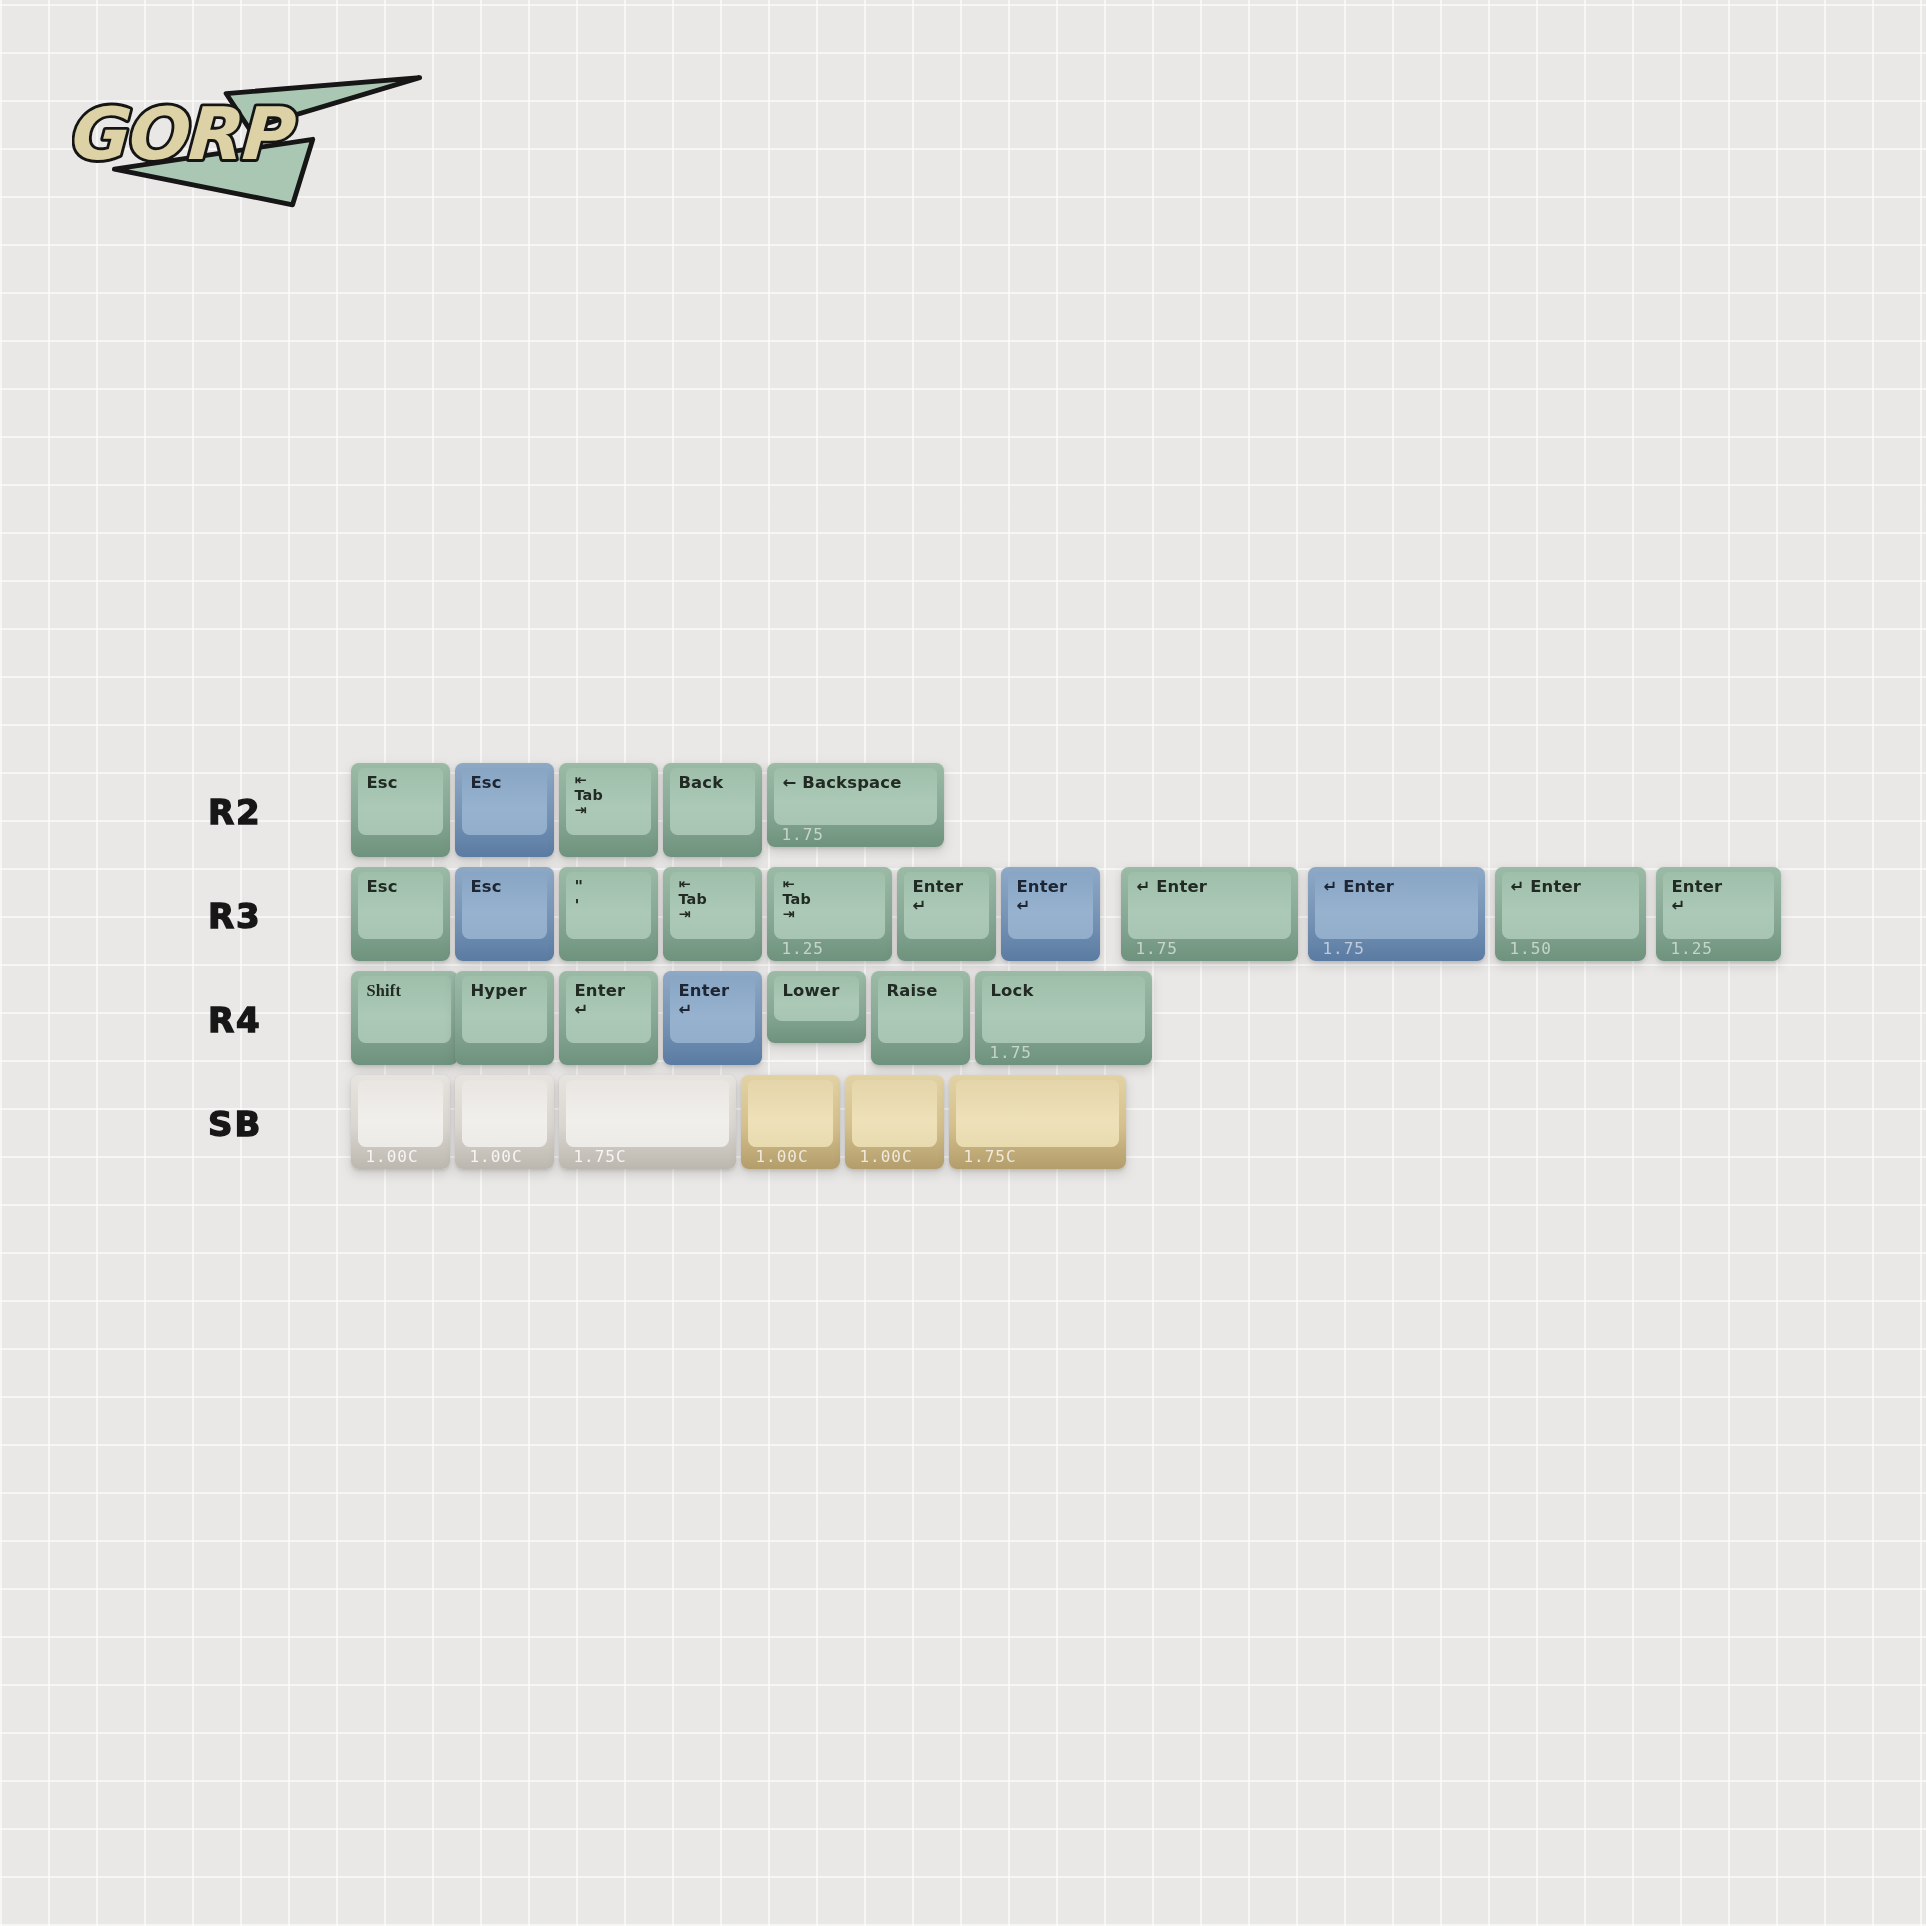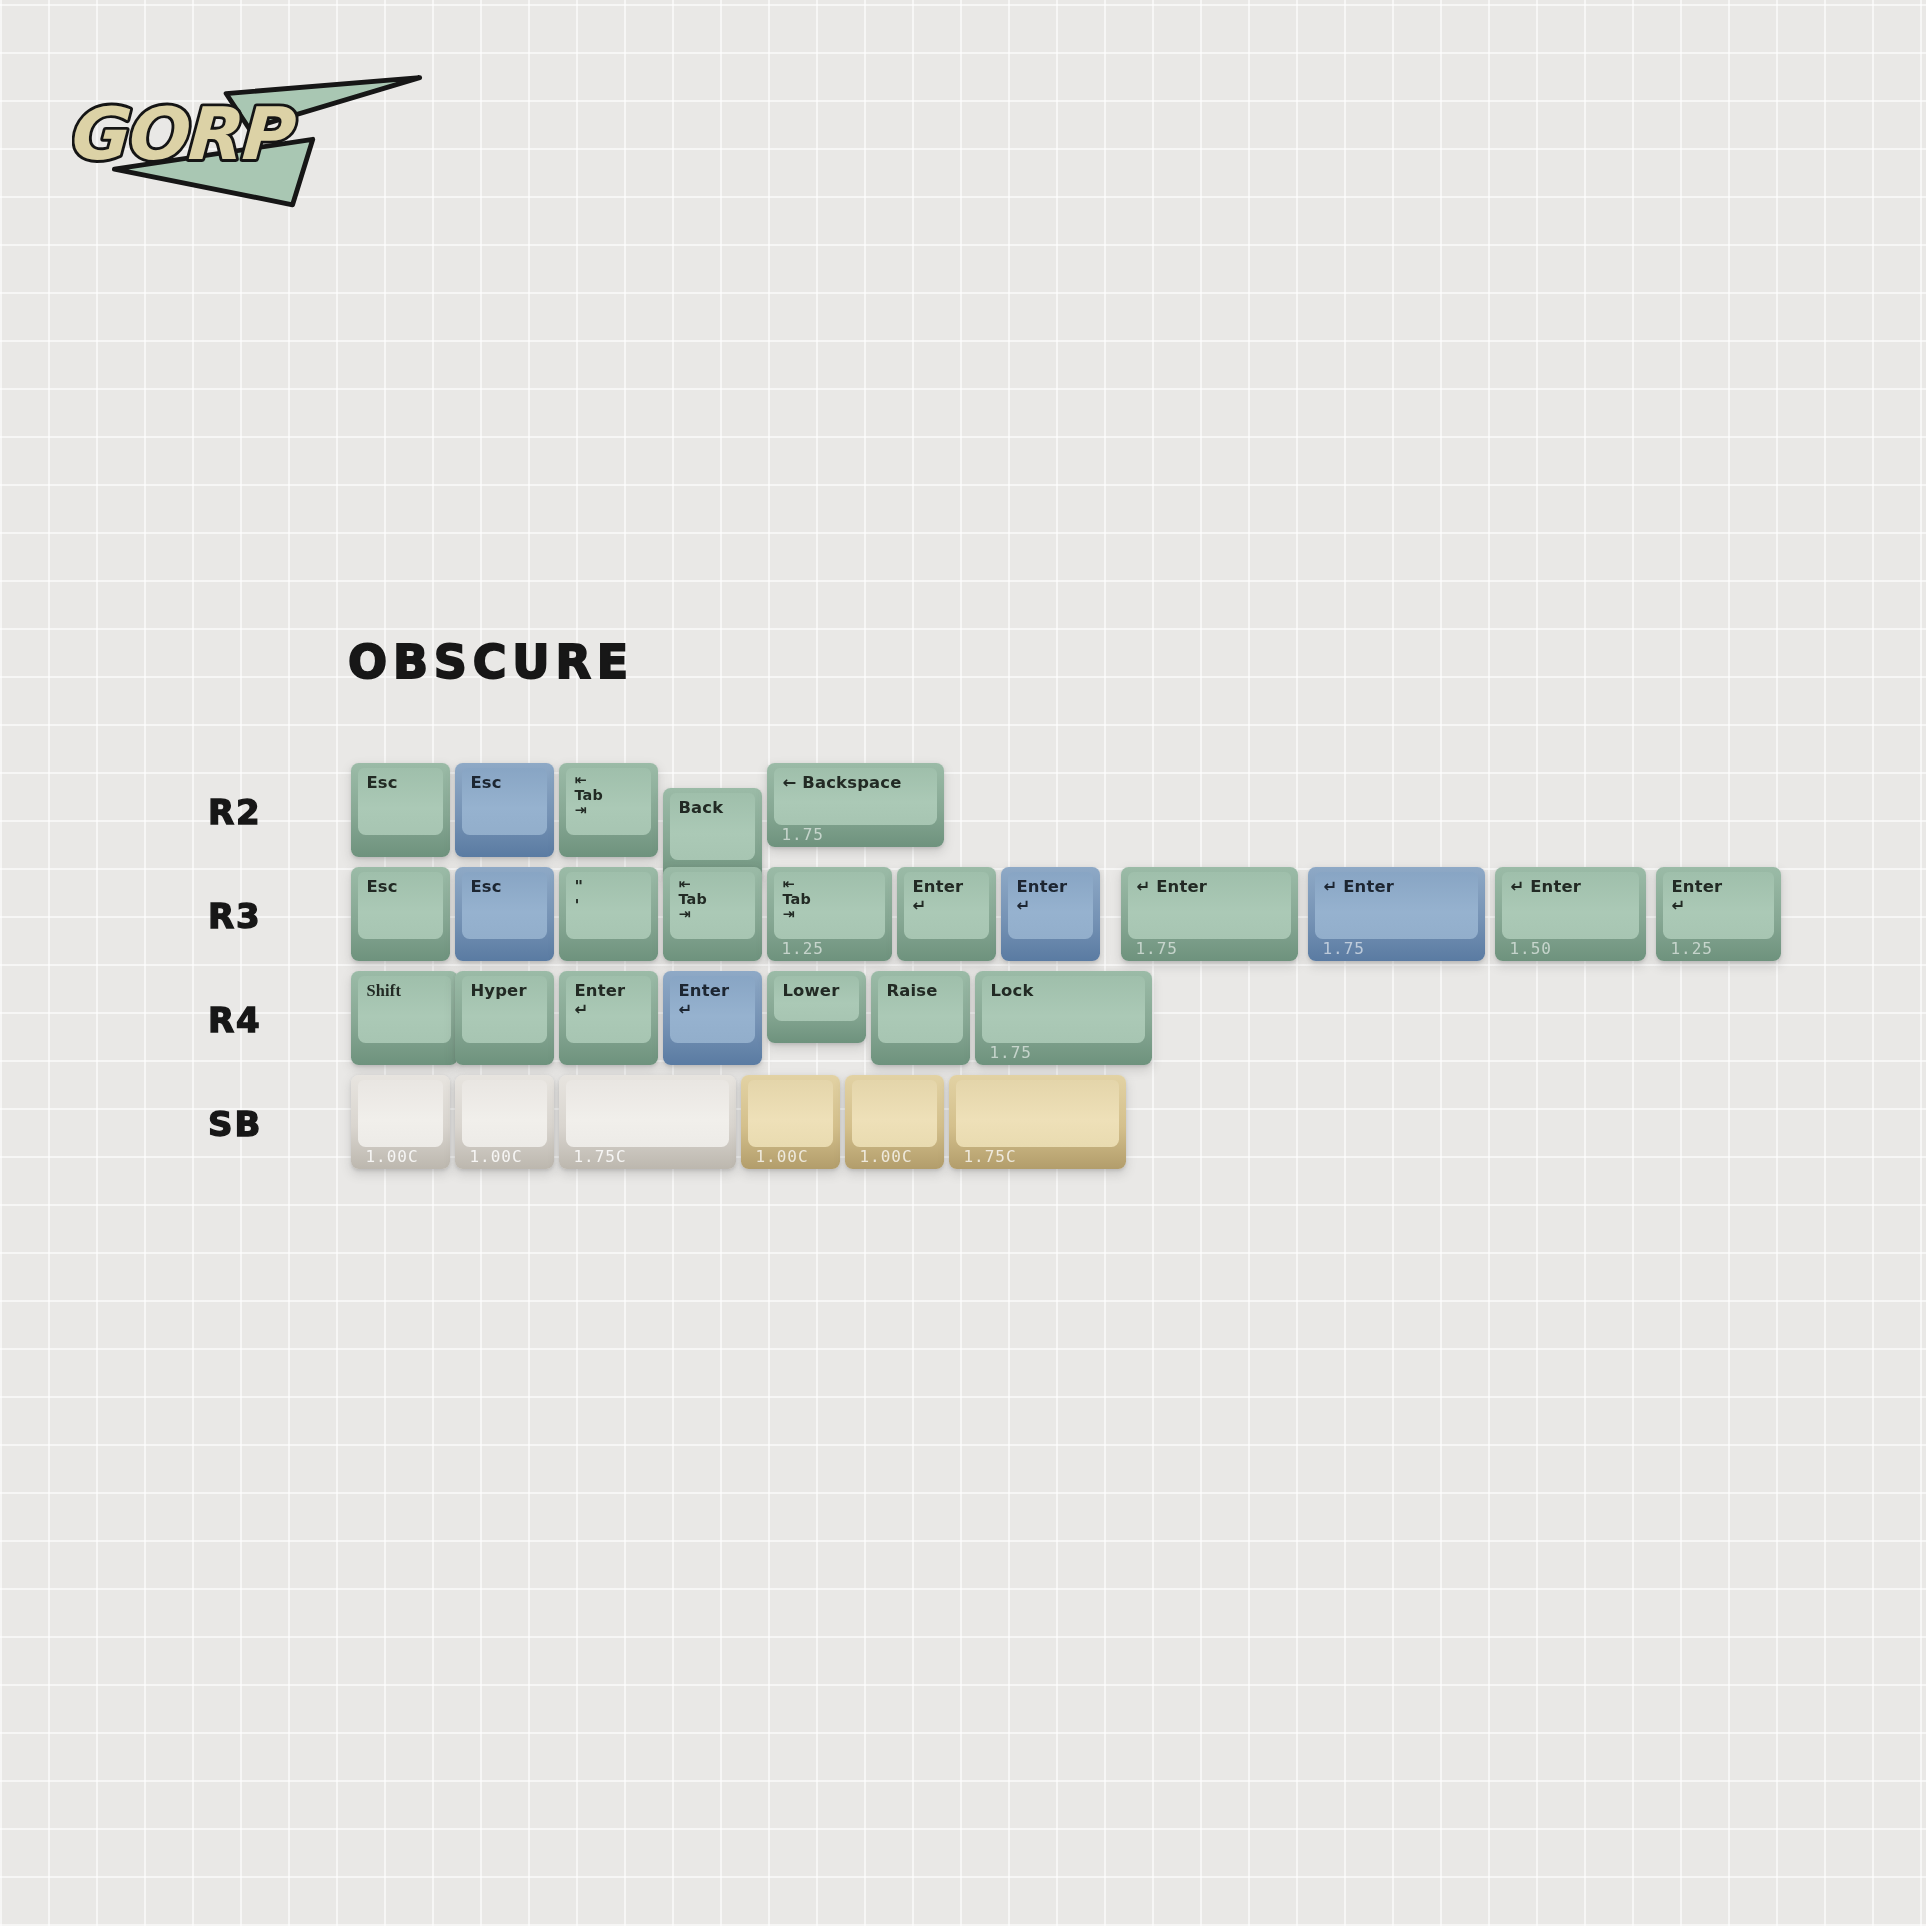--- a/index.html
+++ b/index.html
@@ -66,21 +66,20 @@
 <body>
 
 <div id="canvas">
 
   <svg id="logo" viewBox="0 0 760 330">
     <polygon points="320,55 722,22 368,128" fill="#a9c7b3" stroke="#161616" stroke-width="10" stroke-linejoin="round"></polygon>
     <polygon points="88,212 500,150 458,286" fill="#a9c7b3" stroke="#161616" stroke-width="10" stroke-linejoin="round"></polygon>
     <text x="10" y="190" font-family="DejaVu Sans, sans-serif" font-size="150" font-weight="bold" font-style="italic" letter-spacing="-4" fill="#dcd2a6" stroke="#151515" stroke-width="12" paint-order="stroke" stroke-linejoin="round" transform="skewX(-4)">GORP</text>
   </svg>
 
-  <div id="kit-title">OBSCURE</div>
 
   <div class="rowlabel" style="top:792px">R2</div>
   <div class="rowlabel" style="top:896px">R3</div>
   <div class="rowlabel" style="top:1000px">R4</div>
   <div class="rowlabel" style="top:1104px">SB</div>
 
   <div id="keyboard">
       <div class="key green" style="left: 351px; top: 763px; width: 99px; height: 94px;">
         <div class="top">
           <div class="legend">Esc</div>
@@ -91,21 +90,21 @@
           <div class="legend">Esc</div>
         </div>
       </div>
       <div class="key green" style="left: 559px; top: 763px; width: 99px; height: 94px;">
         <div class="top">
           <div class="legend small">⇤
 Tab
 ⇥</div>
         </div>
       </div>
-      <div class="key green" style="left: 663px; top: 788px; width: 99px; height: 94px;">
+      <div class="key green" style="left: 663px; top: 763px; width: 99px; height: 94px;">
         <div class="top">
           <div class="legend">Back</div>
         </div>
       </div>
       <div class="key green" style="left: 767px; top: 763px; width: 177px; height: 84px;">
         <div class="top">
           <div class="legend">← Backspace</div>
         </div>
         <div class="sizelabel">1.75</div>
       </div>

